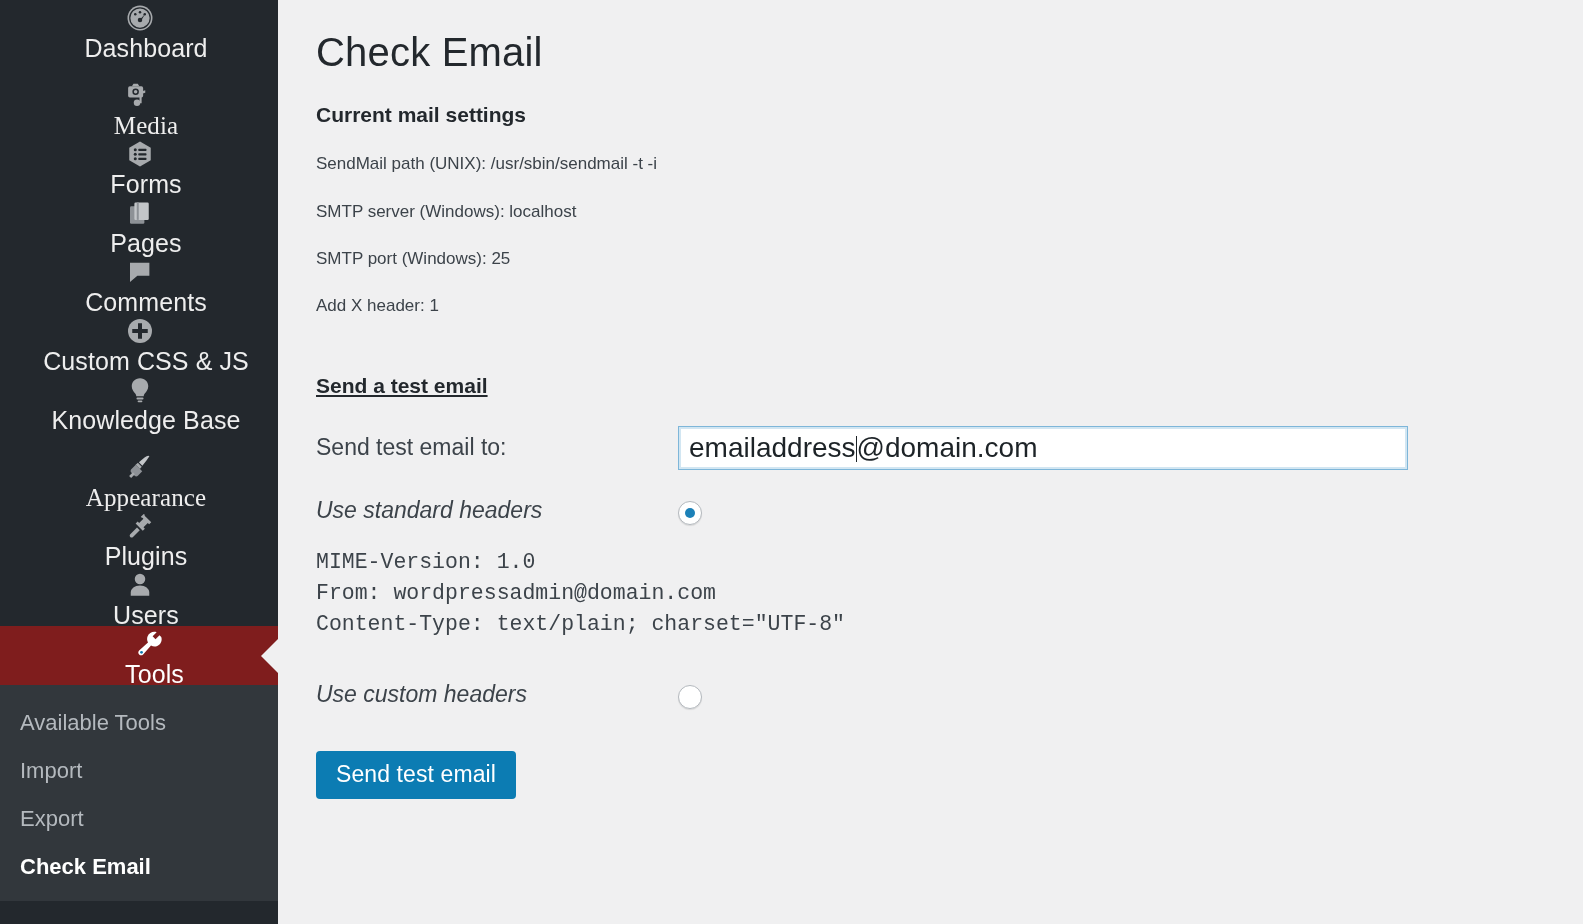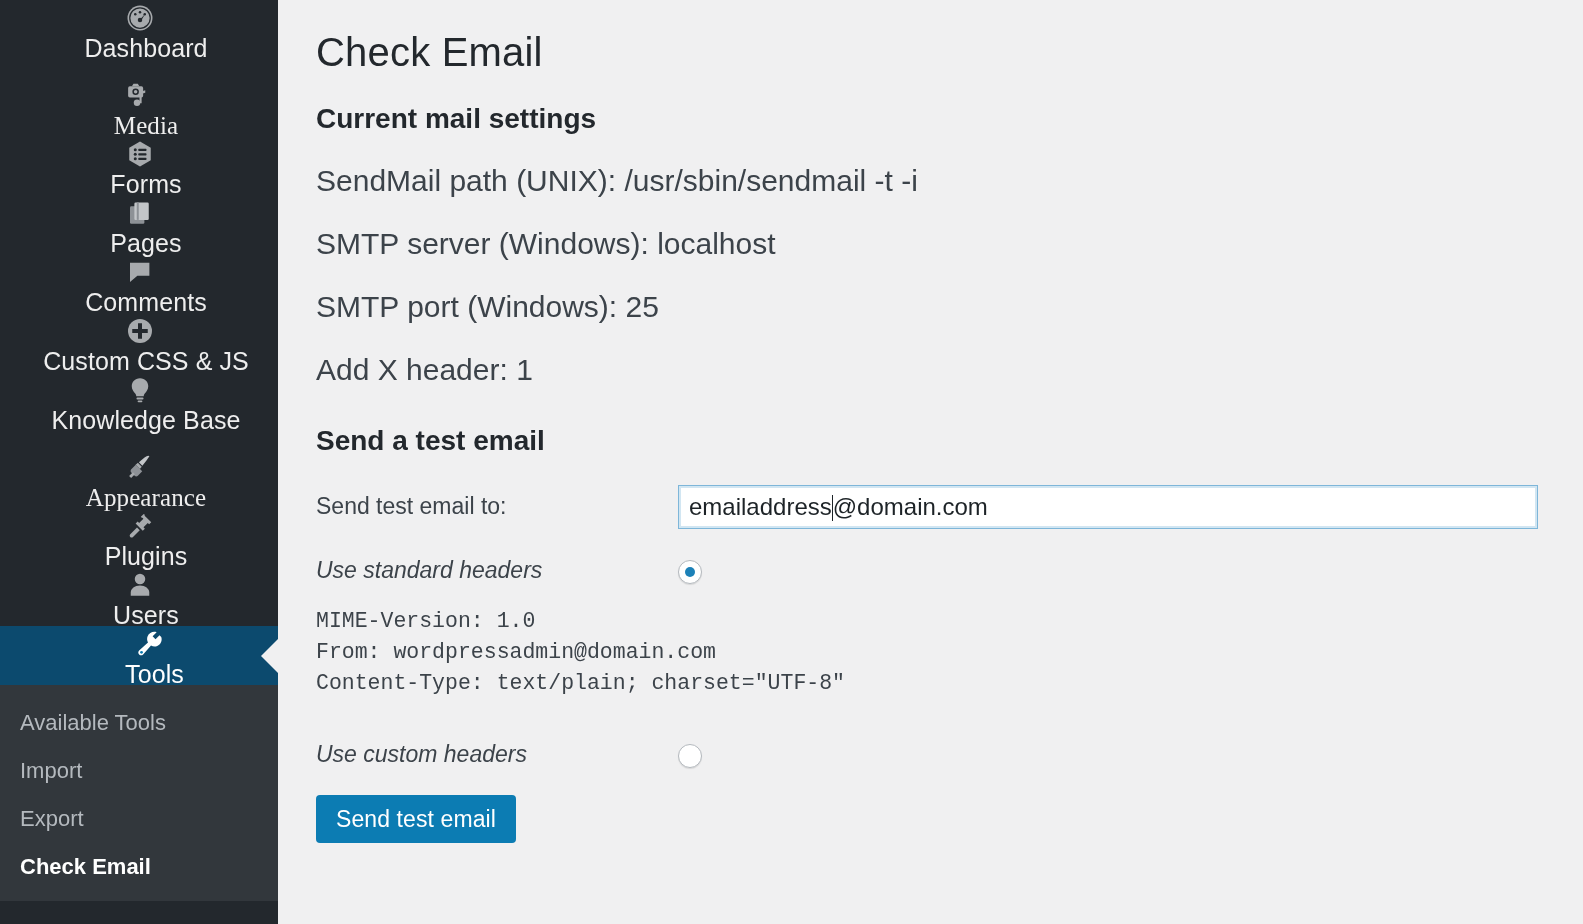--- a/index.html
+++ b/index.html
@@ -50,21 +50,21 @@
     display: flex;
     align-items: center;
     justify-content: center;
   }
   .menu-item .ico svg { display: block; }
   .menu-item .label { line-height: 1; padding-bottom: 2px; }
 
   .menu-item.gap-above { margin-top: 18px; font-family: Liberation Serif, serif; }
 
   .menu-item.current {
-    background: #0c4a6e;
+    background: #7f1d1d;
     color: #ffffff;
     padding-left: 31px;
   }
   .menu-item.current .arrow {
     position: absolute;
     right: 0;
     top: 50%;
     transform: translateY(-50%);
     width: 0; height: 0;
     border-top: 17px solid transparent;
@@ -103,59 +103,59 @@
   .page-title {
     font-size: 40px;
     font-weight: 300;
     color: #23282d;
     letter-spacing: .2px;
     margin-top: 28px;
     line-height: 1.2;
   }
 
   .section-title {
-    font-size: 28px;
+    font-size: 21px;
     font-weight: bold;
     color: #23282d;
     margin-top: 26px;
     line-height: 1.2;
   }
 
   .setting-line {
-    font-size: 30px;
+    font-size: 17px;
     color: #3c434a;
     margin-top: 27px;
     line-height: 1.2;
   }
 
-  .section-title.send-heading { margin-top: 36px; }
+  .section-title.send-heading { margin-top: 56px; text-decoration: underline; }
 
   .field-row {
     display: flex;
     align-items: center;
     margin-top: 28px;
     height: 44px;
   }
   .field-label {
     font-size: 23px;
     color: #3c434a;
     width: 362px;
     flex: 0 0 362px;
     line-height: 1.2;
   }
 
   .email-input {
-    width: 860px;
+    width: 730px;
     height: 44px;
     border: 1px solid #7eb6d9;
     outline: 2px solid rgba(126,182,217,.35);
     outline-offset: -3px;
     background: #ffffff;
     font-family: "Liberation Sans", sans-serif;
-    font-size: 24px;
+    font-size: 28px;
     color: #1d2327;
     padding: 0 10px;
     display: flex;
     align-items: center;
     position: relative;
   }
   .email-input .caret {
     display: inline-block;
     width: 1px;
     height: 26px;
@@ -206,21 +206,21 @@
   .headers-block {
     font-family: "Liberation Mono", monospace;
     font-size: 21.5px;
     line-height: 31px;
     color: #3c434a;
     margin-top: 22px;
     white-space: pre;
   }
 
   .send-button {
-    margin-top: 27px;
+    margin-top: 42px;
     display: inline-flex;
     align-items: center;
     justify-content: center;
     height: 48px;
     padding: 0 20px;
     background: #0c7cb3;
     color: #ffffff;
     border: none;
     border-radius: 4px;
     font-family: "Liberation Sans", sans-serif;

